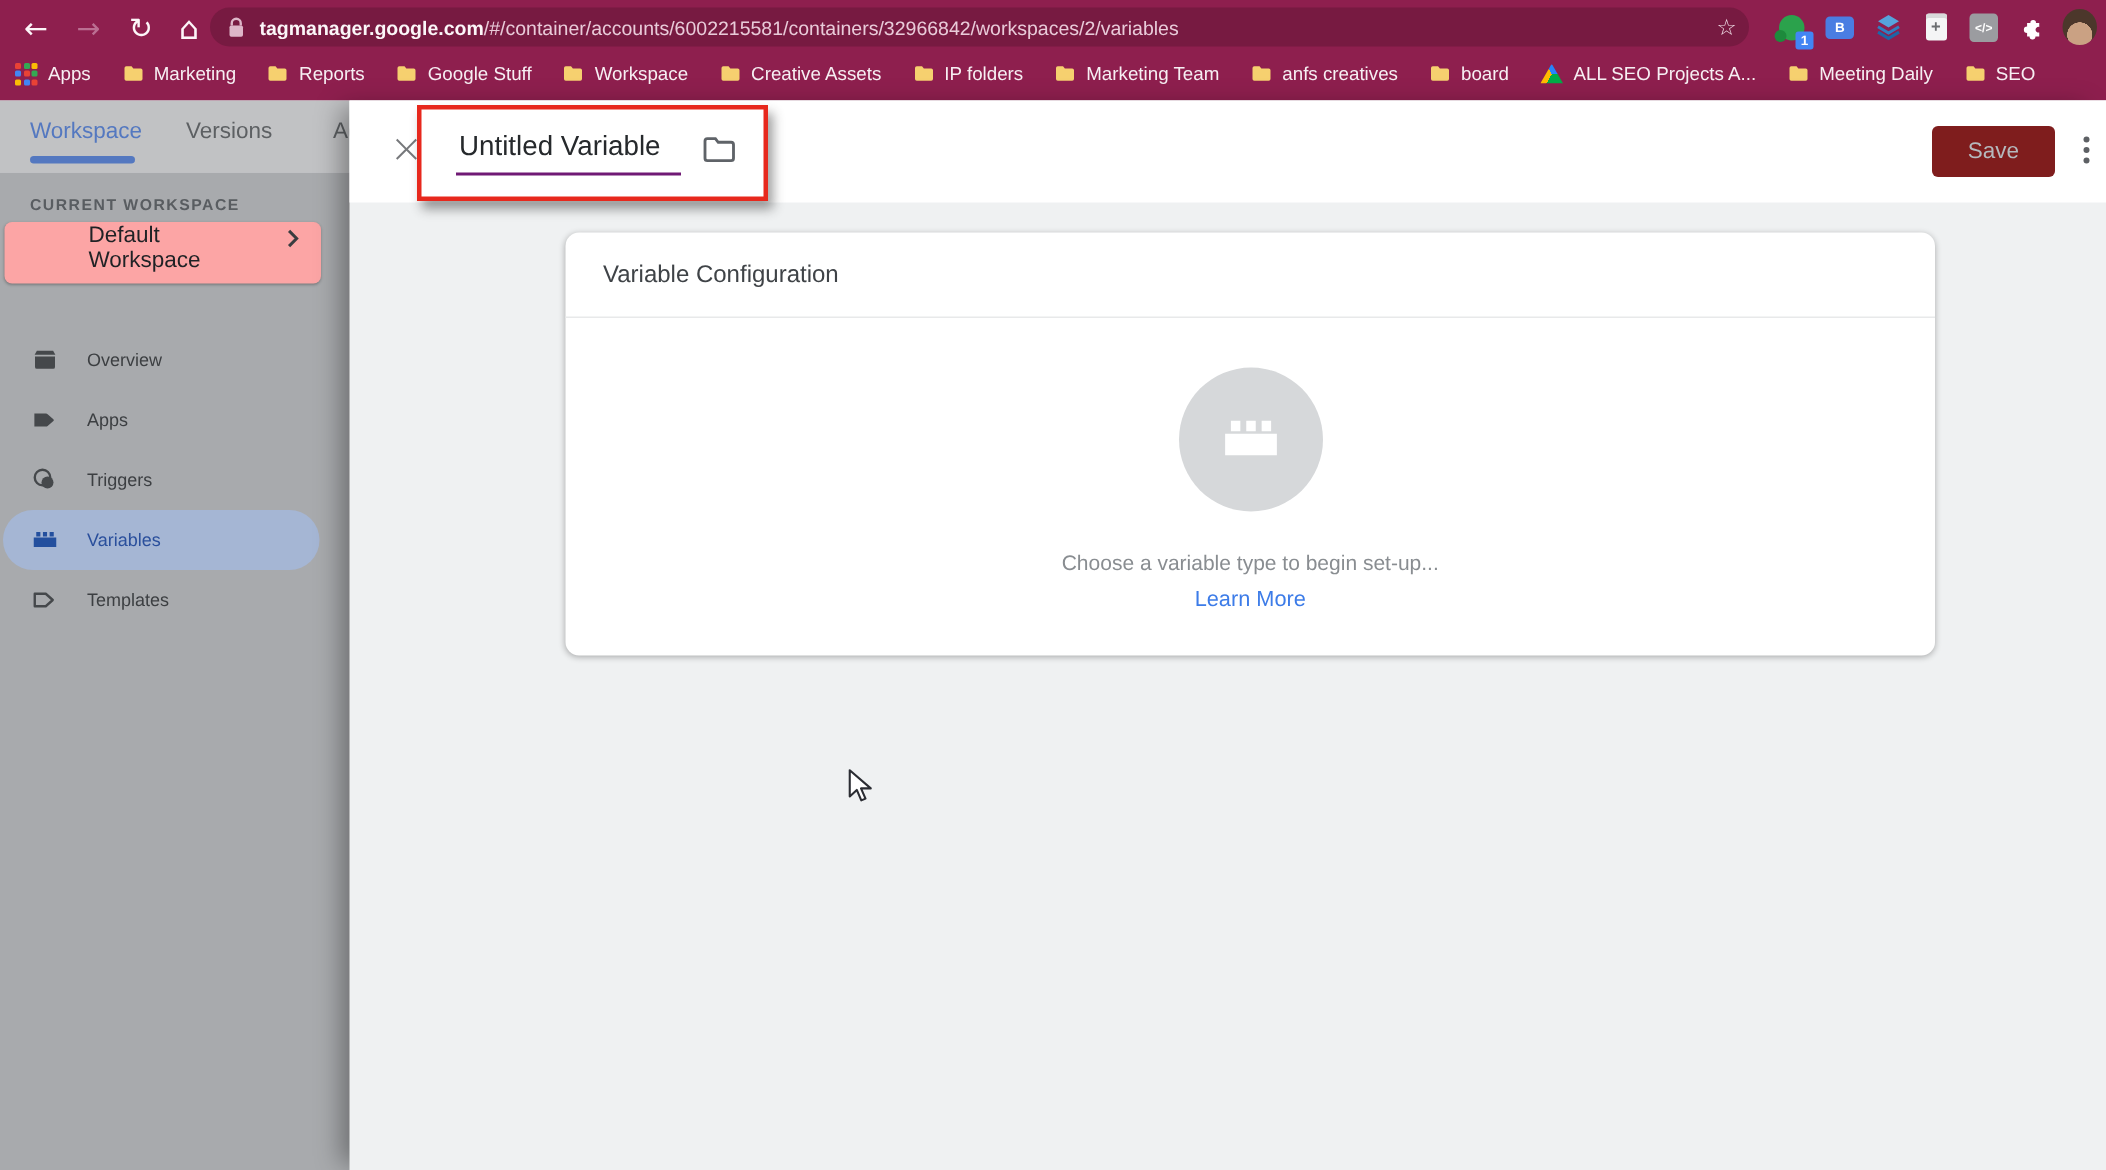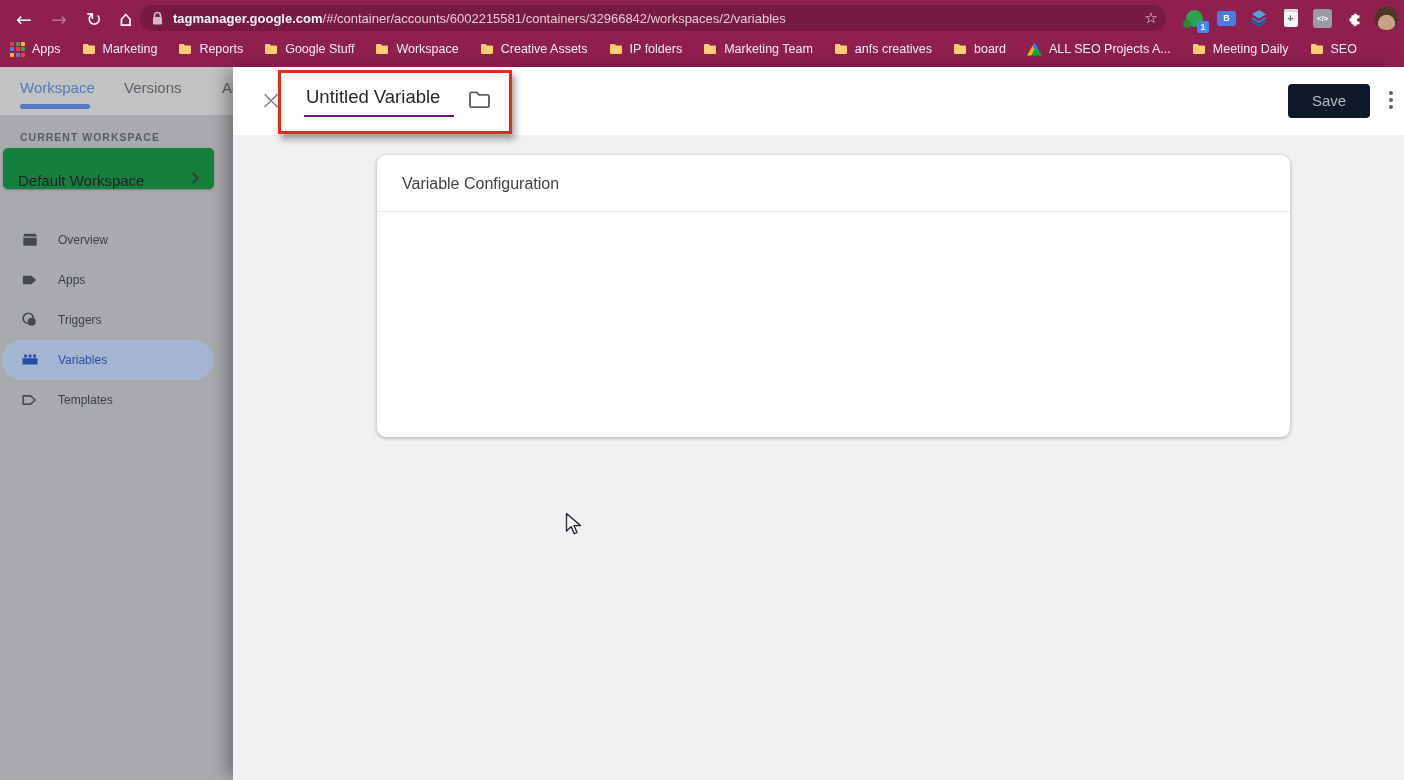--- a/index.html
+++ b/index.html
@@ -54,43 +54,43 @@
 
   
   .tabstrip { left:0; top:67px; width:233px; height:48px; background:#c1c2c4; overflow:hidden; }
   .tab { top:12px; font-size:15px; color:#5d6063; white-space:nowrap; cursor:default; }
   .tab.active { color:#5478c0; font-weight:500; }
   .tabline { left:20px; top:37px; width:70px; height:5px; border-radius:3px; background:#5478c0; }
 
   .sidebar { left:0; top:115px; width:257px; height:665px; background:#a8aaad; }
   .secLabel { left:20px; top:16px; font-size:10.5px; letter-spacing:1px; color:#595d61;
               font-weight:700; }
-  .wscard { left:3px; top:33px; width:211px; height:41px; background:#15803d; border-radius:5px;
-            box-shadow:0 1px 2px rgba(0,0,0,.28); display:flex; align-items:flex-end; }
+  .wscard { left:3px; top:33px; width:211px; height:41px; background:#fca5a5; border-radius:5px;
+            box-shadow:0 1px 2px rgba(0,0,0,.28); display:flex; align-items:flex-start;padding-left:41px; }
   .wscard .wsname { margin-left:15px; flex:1; font-size:15px; font-weight:500; color:#1f2225; }
   .navlist { left:0; top:105px; width:233px; }
   .navrow { position:relative; width:233px; height:40px; cursor:default; }
   .navpill { position:absolute; left:2px; top:0; width:211px; height:40px;
              border-radius:20px; background:#a5b6d4; }
   .navicon { position:absolute; left:20px; top:10px; width:20px; height:20px; color:#45484b; }
   .navrow.active .navicon { color:#234f9e; }
   .navlabel { position:absolute; left:58px; top:0; line-height:40px; font-size:12px; color:#3c3f42; }
   .navrow.active .navlabel { color:#2a4f9c; font-weight:500; }
 
   
   .panel { left:233px; top:67px; width:1171px; height:713px; background:#eff1f2;
            box-shadow:-10px 0 16px -4px rgba(0,0,0,.35); }
   .panelhead { left:0; top:0; width:1171px; height:68px; background:#ffffff; }
   .closebtn { left:22px; top:18px; width:32px; height:32px; font-size:27px; font-weight:300;
               color:#77797c; line-height:30px; text-align:center; cursor:pointer; }
   .titlebox { left:71px; top:16px; display:flex; align-items:flex-end; }
   .titleinput { width:150px; font-size:18.5px; color:#26292c; padding:3px 0 7px 2px;
                 border-bottom:2px solid #701a75; white-space:nowrap; }
   .titlefolder { margin:0 0 8px 14px; width:23px; height:19px; color:#5f6368; }
-  .savebtn { right:34px; top:17px; width:82px; height:34px; background:#0f172a; border-radius:4px;
+  .savebtn { right:34px; top:17px; width:82px; height:34px; background:#7f1d1d; border-radius:4px;
              color:#b5b9bd; font-size:15px; font-weight:500; text-align:center;
              line-height:34px; cursor:default; }
   .kebab { right:4px; top:22px; width:18px; height:26px; display:flex; flex-direction:column;
            align-items:center; gap:3px; padding-top:2px; cursor:pointer; }
   .kebab i { width:4px; height:4px; border-radius:50%; background:#5d6064; }
 
   .card { left:144px; top:88px; width:913px; height:282px; background:#fff; border-radius:9px;
           box-shadow:0 1px 4px rgba(0,0,0,.3); }
   .cardhead { height:57px; line-height:57px; padding-left:25px; font-size:16px; font-weight:500;
               color:#3f4347; border-bottom:1px solid #e8e9ea; }
@@ -308,20 +308,29 @@
     <div class="abs savebtn">Save</div>
     <div class="abs kebab">
         <i></i>
         <i></i>
         <i></i>
       </div>
   </div>
 
   <div class="abs card">
     <div class="cardhead">Variable Configuration</div>
+    <div class="cardbody">
+      <div class="bigcircle">
+        <svg width="46" height="46" viewBox="0 0 24 24">
+          <path d="M3 10h18v7.5H3z M5 5.5h3.3v3.6H5z M10.35 5.5h3.3v3.6h-3.3z M15.7 5.5H19v3.6h-3.3z" fill="#ffffff"></path>
+        </svg>
+      </div>
+      <div class="hinttext">Choose a variable type to begin set-up...</div>
+      <div class="learnmore">Learn More</div>
+    </div>
   </div>
 </div>
 
 <div class="abs redbox"></div>
 
 <svg class="abs cursor" width="22" height="25" viewBox="0 0 22 25">
   <path d="M1.5 1.5 L1.5 19 L6.2 14.6 L9.2 21.6 L12 20.4 L9 13.6 L15.5 13.6 Z" fill="#ffffff" stroke="#2b2d33" stroke-width="1.4" stroke-linejoin="round"></path>
 </svg>
 
 </body></html>

